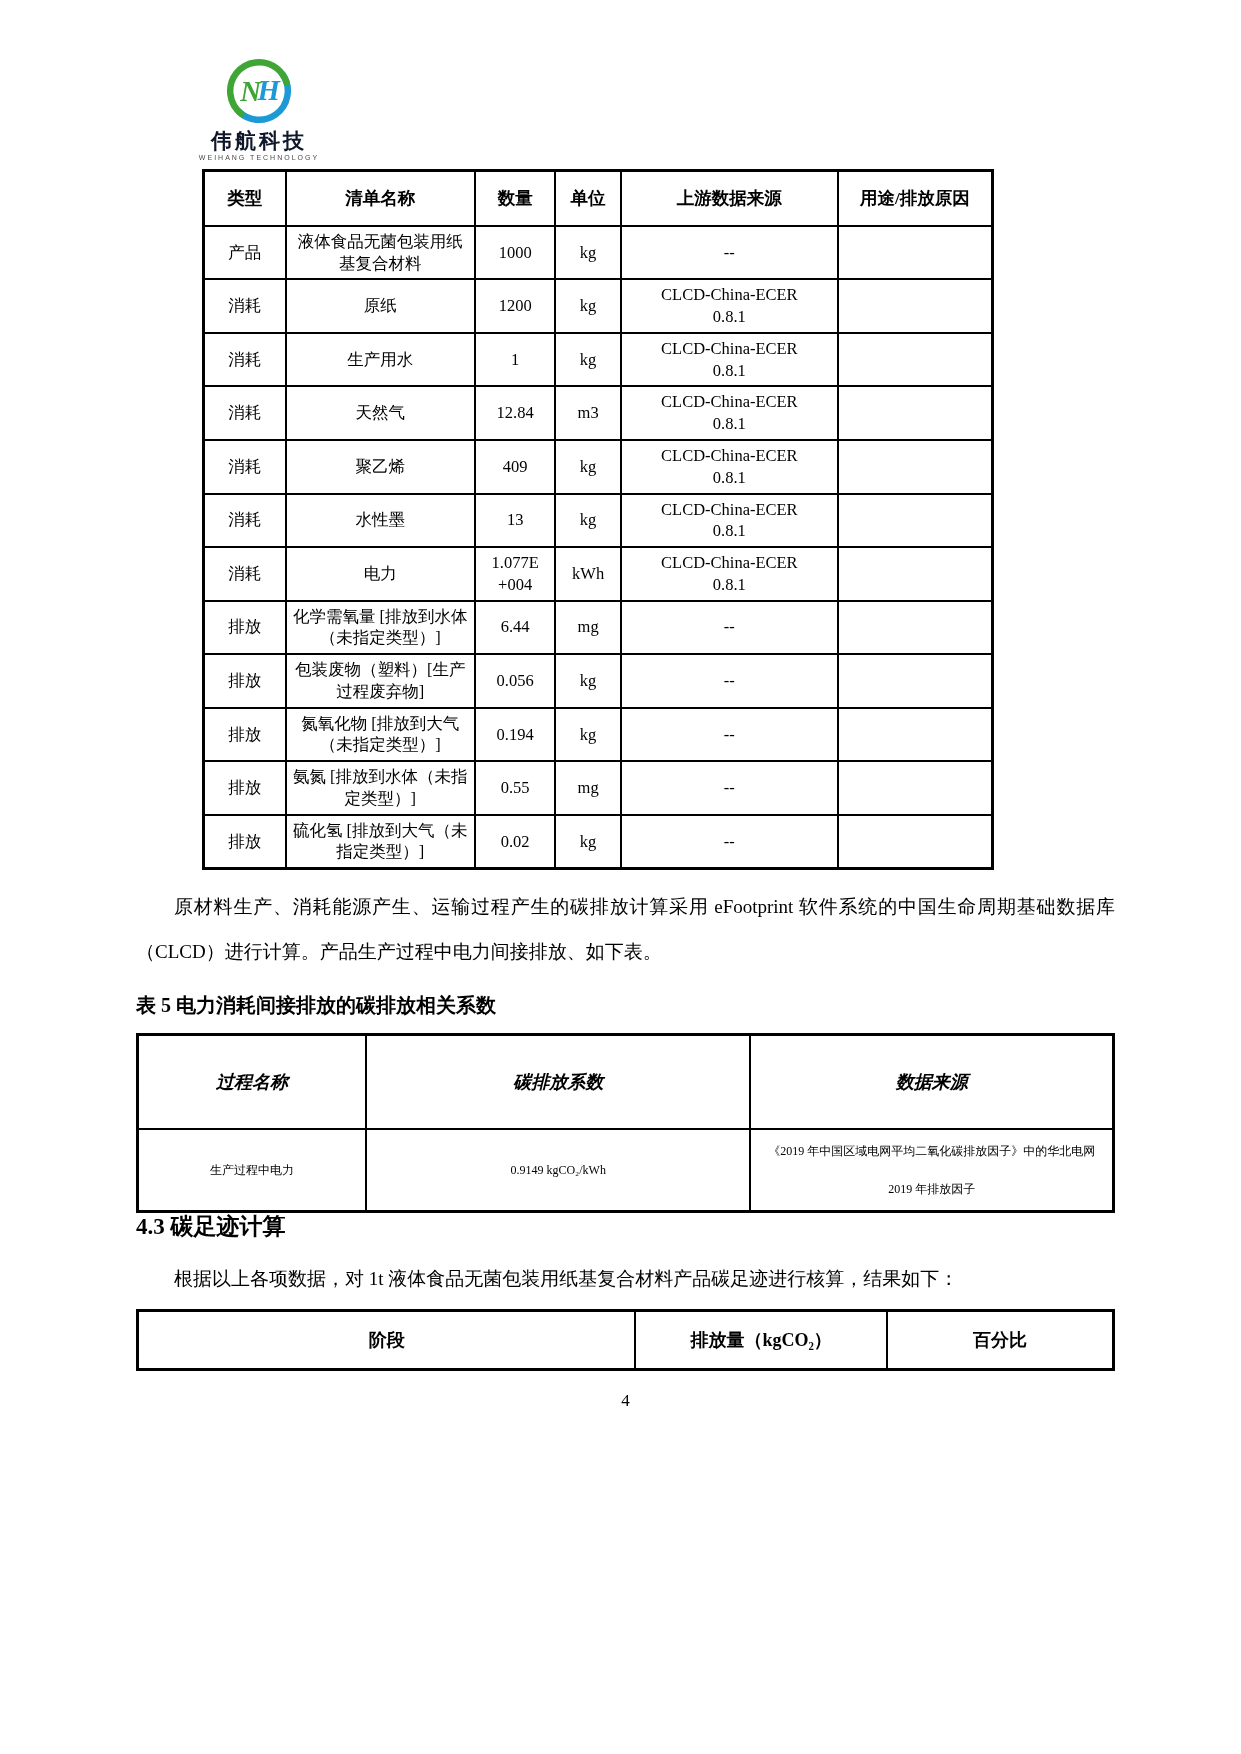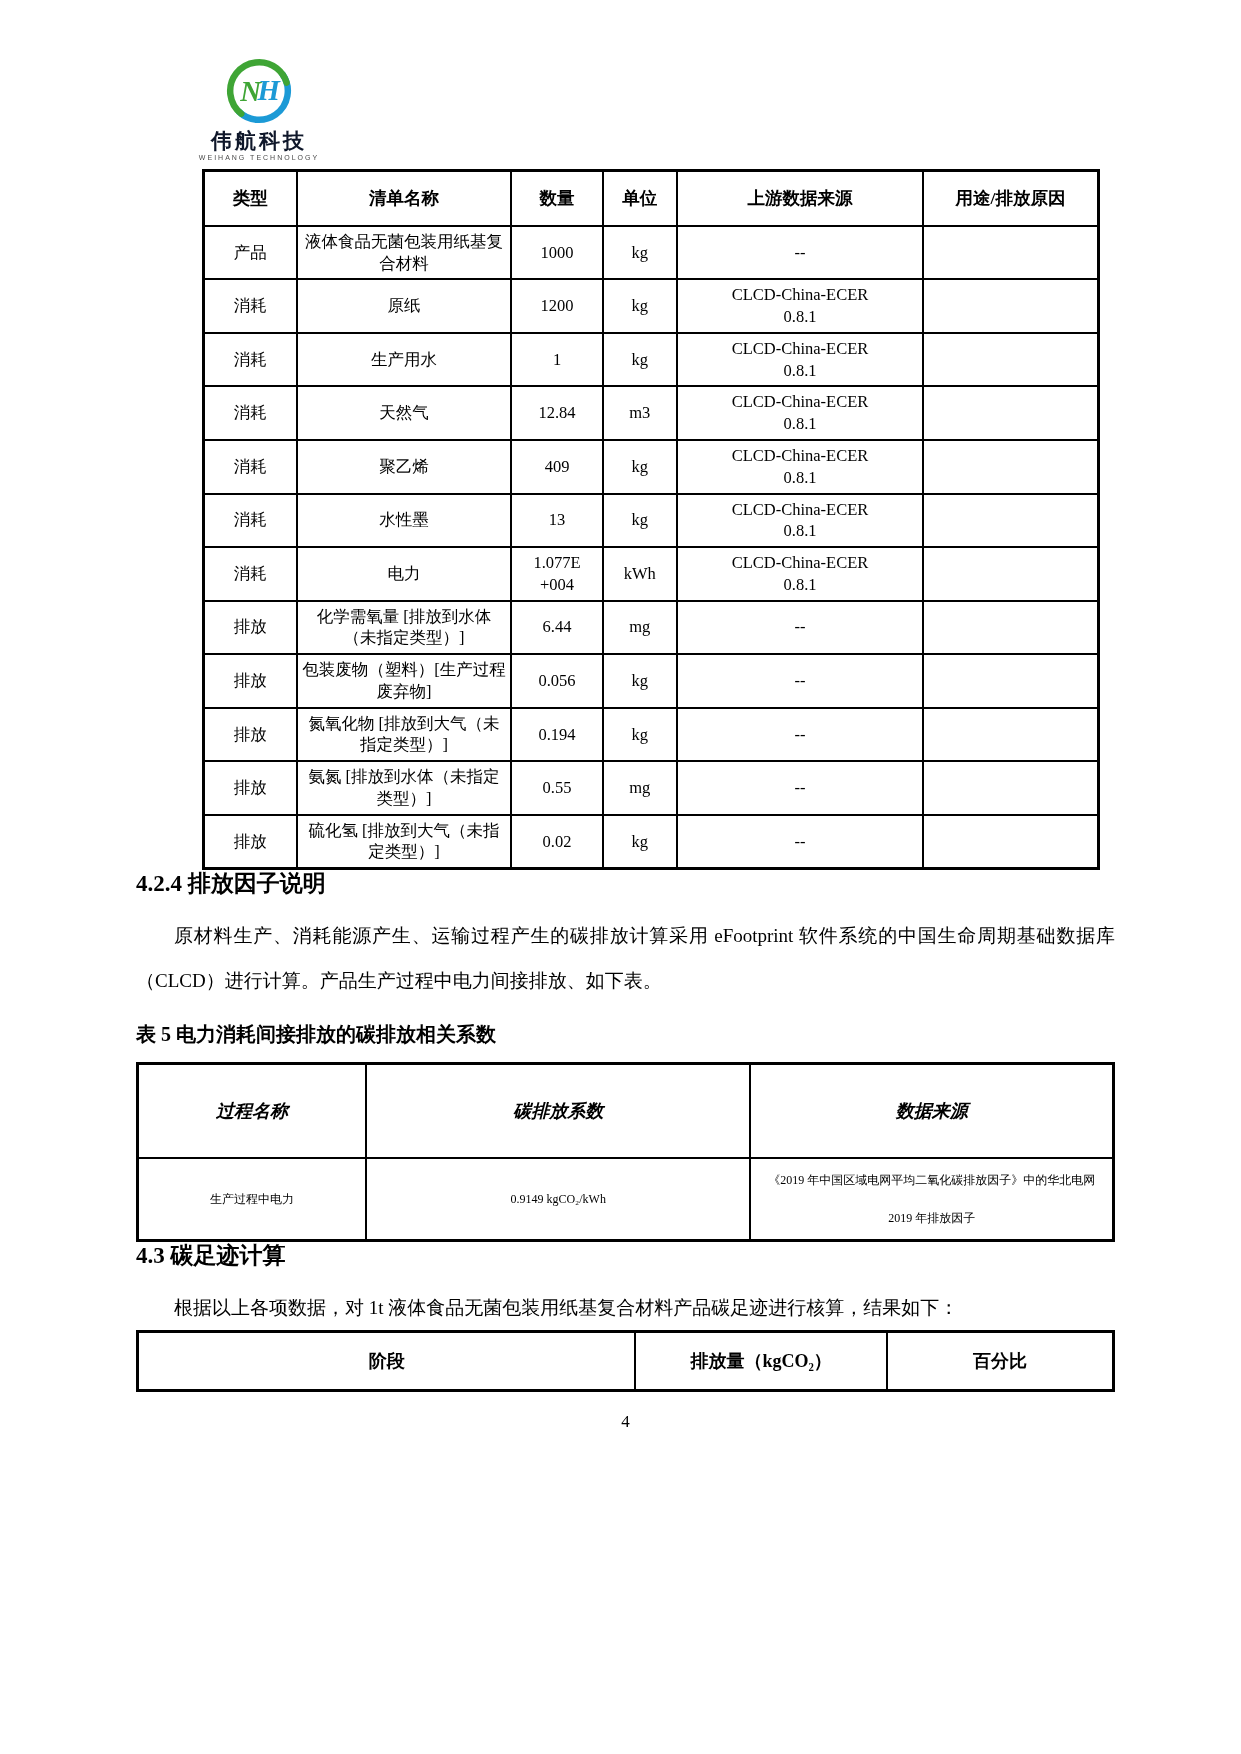--- a/index.html
+++ b/index.html
@@ -35,21 +35,21 @@
     color: #4a4a4a;
     margin-top: 2px;
   }
 
   
   table { border-collapse: collapse; table-layout: fixed; }
   th, td { border: 2px solid #000; text-align: center; vertical-align: middle; }
   table { border: 3px solid #000; }
 
   
-  .inv-table { width: 898px; margin: 8px 0 0 66px; }
+  .inv-table { width: 792px; margin: 8px 0 0 66px; }
   .inv-table th {
     font-size: 17.5px;
     font-weight: bold;
     padding: 15px 4px;
     line-height: 1.3;
   }
   .inv-table td {
     font-size: 16.5px;
     padding: 4px 4px;
     line-height: 1.32;
@@ -78,21 +78,21 @@
     text-align: left;
     margin-top: 18px;
   }
 
   
   .t5 { width: 100%; margin-top: 14px; }
   .t5 th { font-size: 18px; font-weight: bold; padding: 34px 4px; font-style: italic; }
   .t5 td { font-size: 12px; line-height: 38px; padding: 2px 8px; }
 
   
-  .t6 { width: 100%; }
+  .t6 { width: 100%; margin-top: 8px; }
   .t6 th { font-size: 18px; font-weight: bold; padding: 16px 4px; }
 
   
   .page-number {
     text-align: center;
     font-size: 17px;
     margin-top: 20px;
   }
 </style>
 </head>
@@ -230,21 +230,20 @@
           <td>排放</td>
           <td>硫化氢 [排放到大气（未指定类型）]</td>
           <td class="pre">0.02</td>
           <td>kg</td>
           <td class="pre">--</td>
           <td></td>
         </tr>
       </tbody>
   </table>
 
-  <h2 class="sec h424">4.2.4 排放因子说明</h2>
   <p class="body-para">原材料生产、消耗能源产生、运输过程产生的碳排放计算采用 eFootprint 软件系统的中国生命周期基础数据库（CLCD）进行计算。产品生产过程中电力间接排放、如下表。</p>
 
   <div class="caption">表 5 电力消耗间接排放的碳排放相关系数</div>
   <table class="t5">
     <colgroup>
       <col style="width:23.4%">
         <col style="width:39.4%">
         <col style="width:37.2%">
     </colgroup>
     <thead>

